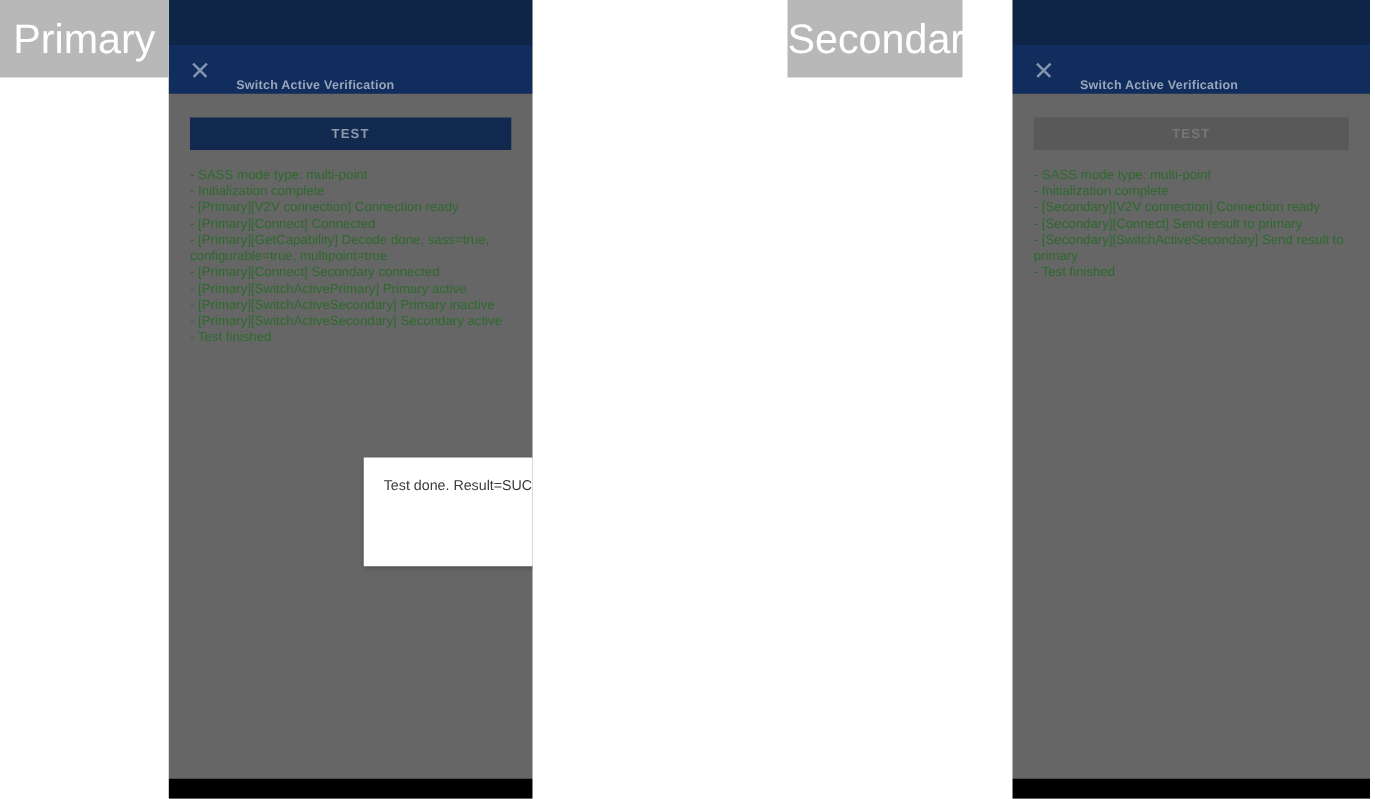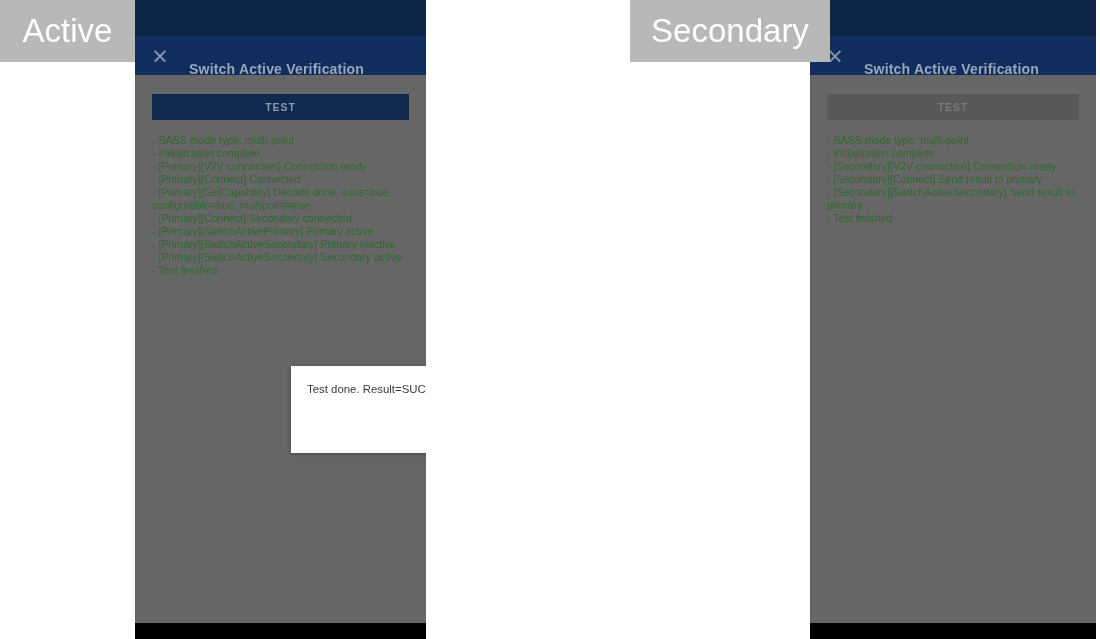--- a/index.html
+++ b/index.html
@@ -25,21 +25,21 @@
     color: #ffffff;
     font-size: 33px;
     line-height: 62px;
     height: 62px;
     text-align: center;
     letter-spacing: 0px;
     white-space: nowrap;
     z-index: 5;
   }
   #label-primary { left: 0; width: 135px; }
-  #label-secondary { left: 630px; width: 200px; }
+  #label-secondary { left: 630px; width: 140px; }
 
   
   .phone {
     position: absolute;
     top: 0;
     height: 639px;
     background: #666666;
     overflow: hidden;
   }
   #phone-primary { left: 135px; width: 291px; }
@@ -74,21 +74,21 @@
     height: 1.6px;
     background: #cfd6e0;
     transform-origin: center;
   }
   .close-icon::before { transform: translate(-50%,-50%) rotate(45deg); }
   .close-icon::after  { transform: translate(-50%,-50%) rotate(-45deg); }
 
   .app-bar-title {
     margin-left: 21px;
     color: #9aa7bb;
-    font-size: 14px;
+    font-size: 10px;
     font-weight: bold;
     letter-spacing: 0.2px;
     white-space: nowrap;
     margin-top: 26px;
   }
 
   .body-area {
     position: relative;
     padding: 19px 17px 17px 17px;
     height: calc(639px - 75px);
@@ -141,21 +141,21 @@
     width: 100%;
     height: 16px;
     background: #000000;
   }
 </style>
 </head>
 <body>
 
 <div class="screen">
 
-  <div class="role-label" id="label-primary">Active</div>
+  <div class="role-label" id="label-primary">Primary</div>
 
   <div class="role-label" id="label-secondary">Secondary</div>
 
   <div class="phone" id="phone-primary">
 
     <div class="status-bar"></div>
 
     <div class="app-bar">
       <span class="close-icon"></span>
       <span class="app-bar-title">Switch Active Verification</span>

